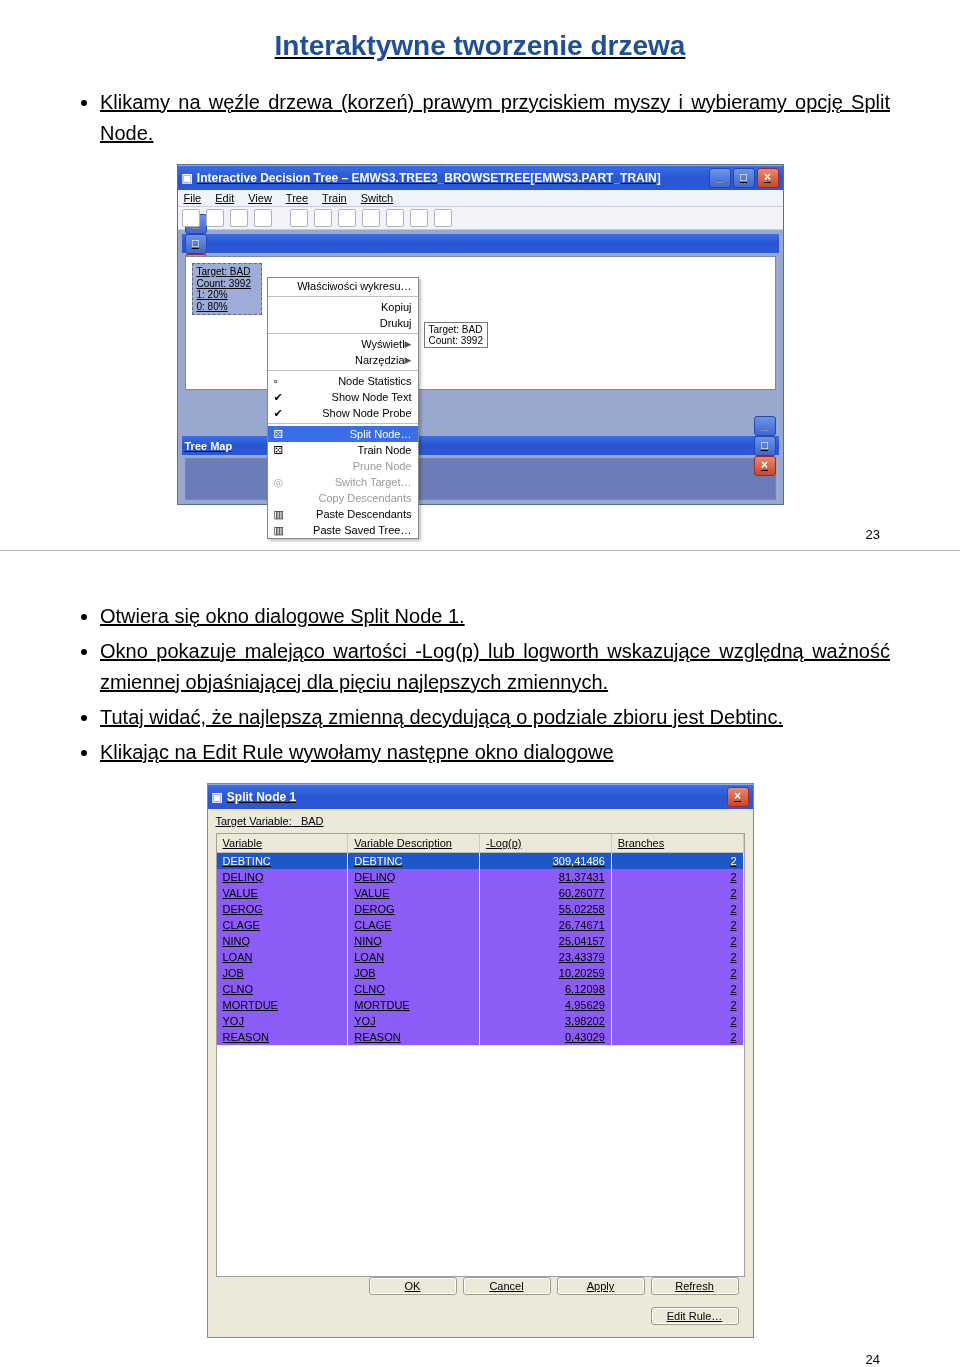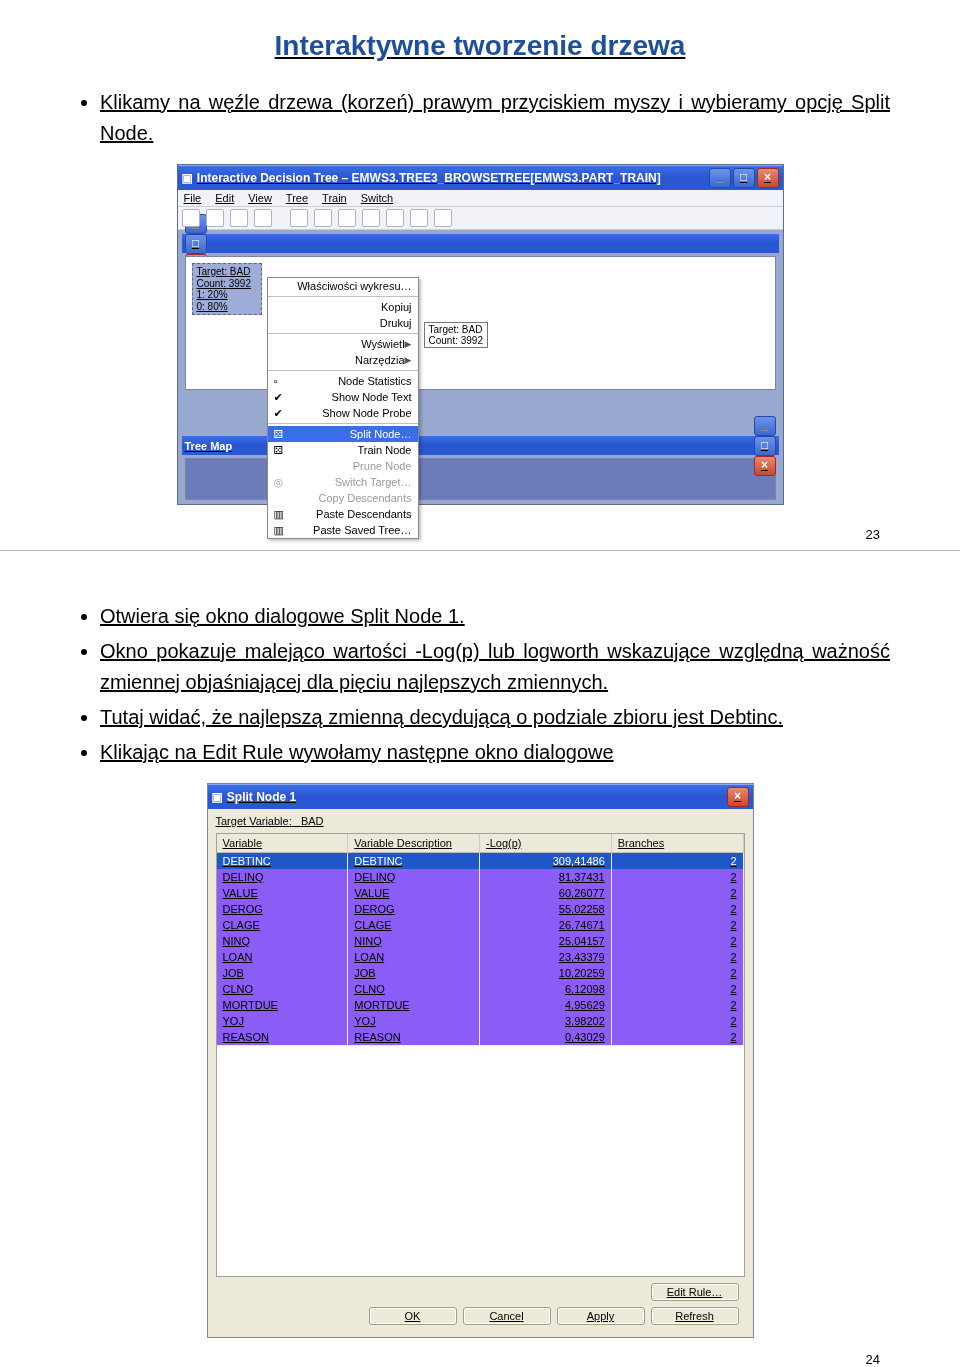--- a/index.html
+++ b/index.html
@@ -430,25 +430,25 @@
             <div class="row2">
               <div>REASON</div>
               <div>REASON</div>
               <div class="num">0,43029</div>
               <div class="num">2</div>
             </div>
           </div>
         <div class="list-filler"></div>
       </div>
 
-      <div class="btnbar">
-        <div class="wbtn">Edit Rule…</div>
-      </div>
       <div class="btnbar two">
         <div class="wbtn">OK</div>
         <div class="wbtn">Cancel</div>
         <div class="wbtn">Apply</div>
         <div class="wbtn">Refresh</div>
       </div>
+      <div class="btnbar">
+        <div class="wbtn">Edit Rule…</div>
+      </div>
     </div>
   </div>
 </div>
 <div class="slidenum">24</div>
 
 </body></html>

